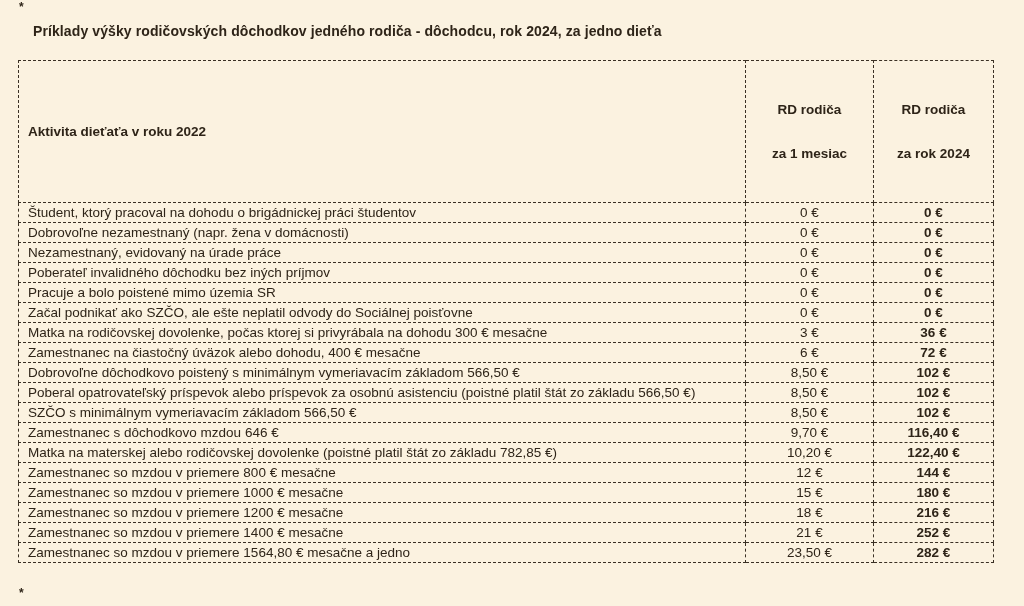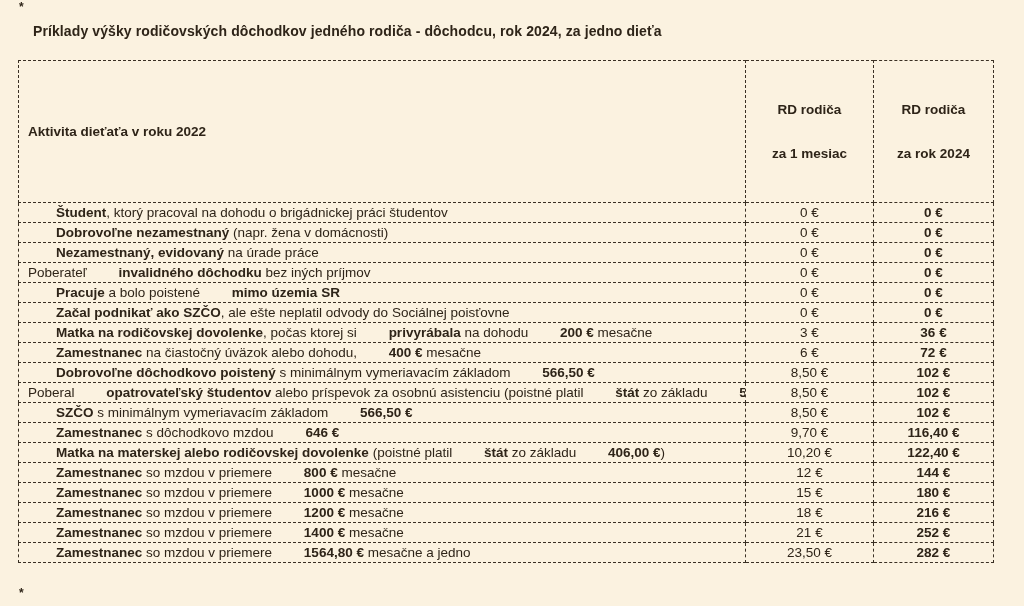--- a/index.html
+++ b/index.html
@@ -51,21 +51,21 @@
   th.activity-h { text-align: left; padding-left: 9px; }
   th.val-h { text-align: center; }
   th.val-h .hline { line-height: 16px; }
   th.val-h .hline + .hline { margin-top: 28px; }
   tbody tr { height: 20px; }
   td.activity {
     text-align: left;
     padding-left: 9px;
     font-weight: normal;
   }
-  td.activity .b { font-weight: bold; margin-left: 28px; }
+  td.activity .b { font-weight: normal; }
   td.val { text-align: center; }
   td.val.year { font-weight: bold; }
 </style>
 </head>
 <body>
 
 <span class="star top">*</span>
 
 <div class="page-title">Príklady výšky rodičovských dôchodkov jedného rodiča - dôchodcu, rok 2024, za jedno dieťa</div>
 
@@ -113,51 +113,51 @@
         <td class="activity"><span class="b">Pracuje</span><span> a bolo poistené </span><span class="b">mimo územia SR</span></td>
         <td class="val month">0 €</td>
         <td class="val year">0 €</td>
       </tr>
       <tr>
         <td class="activity"><span class="b">Začal podnikať ako SZČO</span><span>, ale ešte neplatil odvody do Sociálnej poisťovne</span></td>
         <td class="val month">0 €</td>
         <td class="val year">0 €</td>
       </tr>
       <tr>
-        <td class="activity"><span class="b">Matka na rodičovskej dovolenke</span><span>, počas ktorej si </span><span class="b">privyrábala</span><span> na dohodu </span><span class="b">200 €</span><span> mesačne</span></td>
+        <td class="activity"><span class="b">Matka na rodičovskej dovolenke</span><span>, počas ktorej si </span><span class="b">privyrábala</span><span> na dohodu </span><span class="b">300 €</span><span> mesačne</span></td>
         <td class="val month">3 €</td>
         <td class="val year">36 €</td>
       </tr>
       <tr>
         <td class="activity"><span class="b">Zamestnanec</span><span> na čiastočný úväzok alebo dohodu, </span><span class="b">400 €</span><span> mesačne</span></td>
         <td class="val month">6 €</td>
         <td class="val year">72 €</td>
       </tr>
       <tr>
         <td class="activity"><span class="b">Dobrovoľne dôchodkovo poistený</span><span> s minimálnym vymeriavacím základom </span><span class="b">566,50 €</span></td>
         <td class="val month">8,50 €</td>
         <td class="val year">102 €</td>
       </tr>
       <tr>
-        <td class="activity"><span>Poberal </span><span class="b">opatrovateľský študentov</span><span> alebo príspevok za osobnú asistenciu (poistné platil </span><span class="b">štát</span><span> zo základu </span><span class="b">566,50 €</span><span>)</span></td>
+        <td class="activity"><span>Poberal </span><span class="b">opatrovateľský príspevok</span><span> alebo príspevok za osobnú asistenciu (poistné platil </span><span class="b">štát</span><span> zo základu </span><span class="b">566,50 €</span><span>)</span></td>
         <td class="val month">8,50 €</td>
         <td class="val year">102 €</td>
       </tr>
       <tr>
         <td class="activity"><span class="b">SZČO</span><span> s minimálnym vymeriavacím základom </span><span class="b">566,50 €</span></td>
         <td class="val month">8,50 €</td>
         <td class="val year">102 €</td>
       </tr>
       <tr>
         <td class="activity"><span class="b">Zamestnanec</span><span> s dôchodkovo mzdou </span><span class="b">646 €</span></td>
         <td class="val month">9,70 €</td>
         <td class="val year">116,40 €</td>
       </tr>
       <tr>
-        <td class="activity"><span class="b">Matka na materskej alebo rodičovskej dovolenke</span><span> (poistné platil </span><span class="b">štát</span><span> zo základu </span><span class="b">406,00 €</span><span>)</span></td>
+        <td class="activity"><span class="b">Matka na materskej alebo rodičovskej dovolenke</span><span> (poistné platil </span><span class="b">štát</span><span> zo základu </span><span class="b">782,85 €</span><span>)</span></td>
         <td class="val month">10,20 €</td>
         <td class="val year">122,40 €</td>
       </tr>
       <tr>
         <td class="activity"><span class="b">Zamestnanec</span><span> so mzdou v priemere </span><span class="b">800 €</span><span> mesačne</span></td>
         <td class="val month">12 €</td>
         <td class="val year">144 €</td>
       </tr>
       <tr>
         <td class="activity"><span class="b">Zamestnanec</span><span> so mzdou v priemere </span><span class="b">1000 €</span><span> mesačne</span></td>

